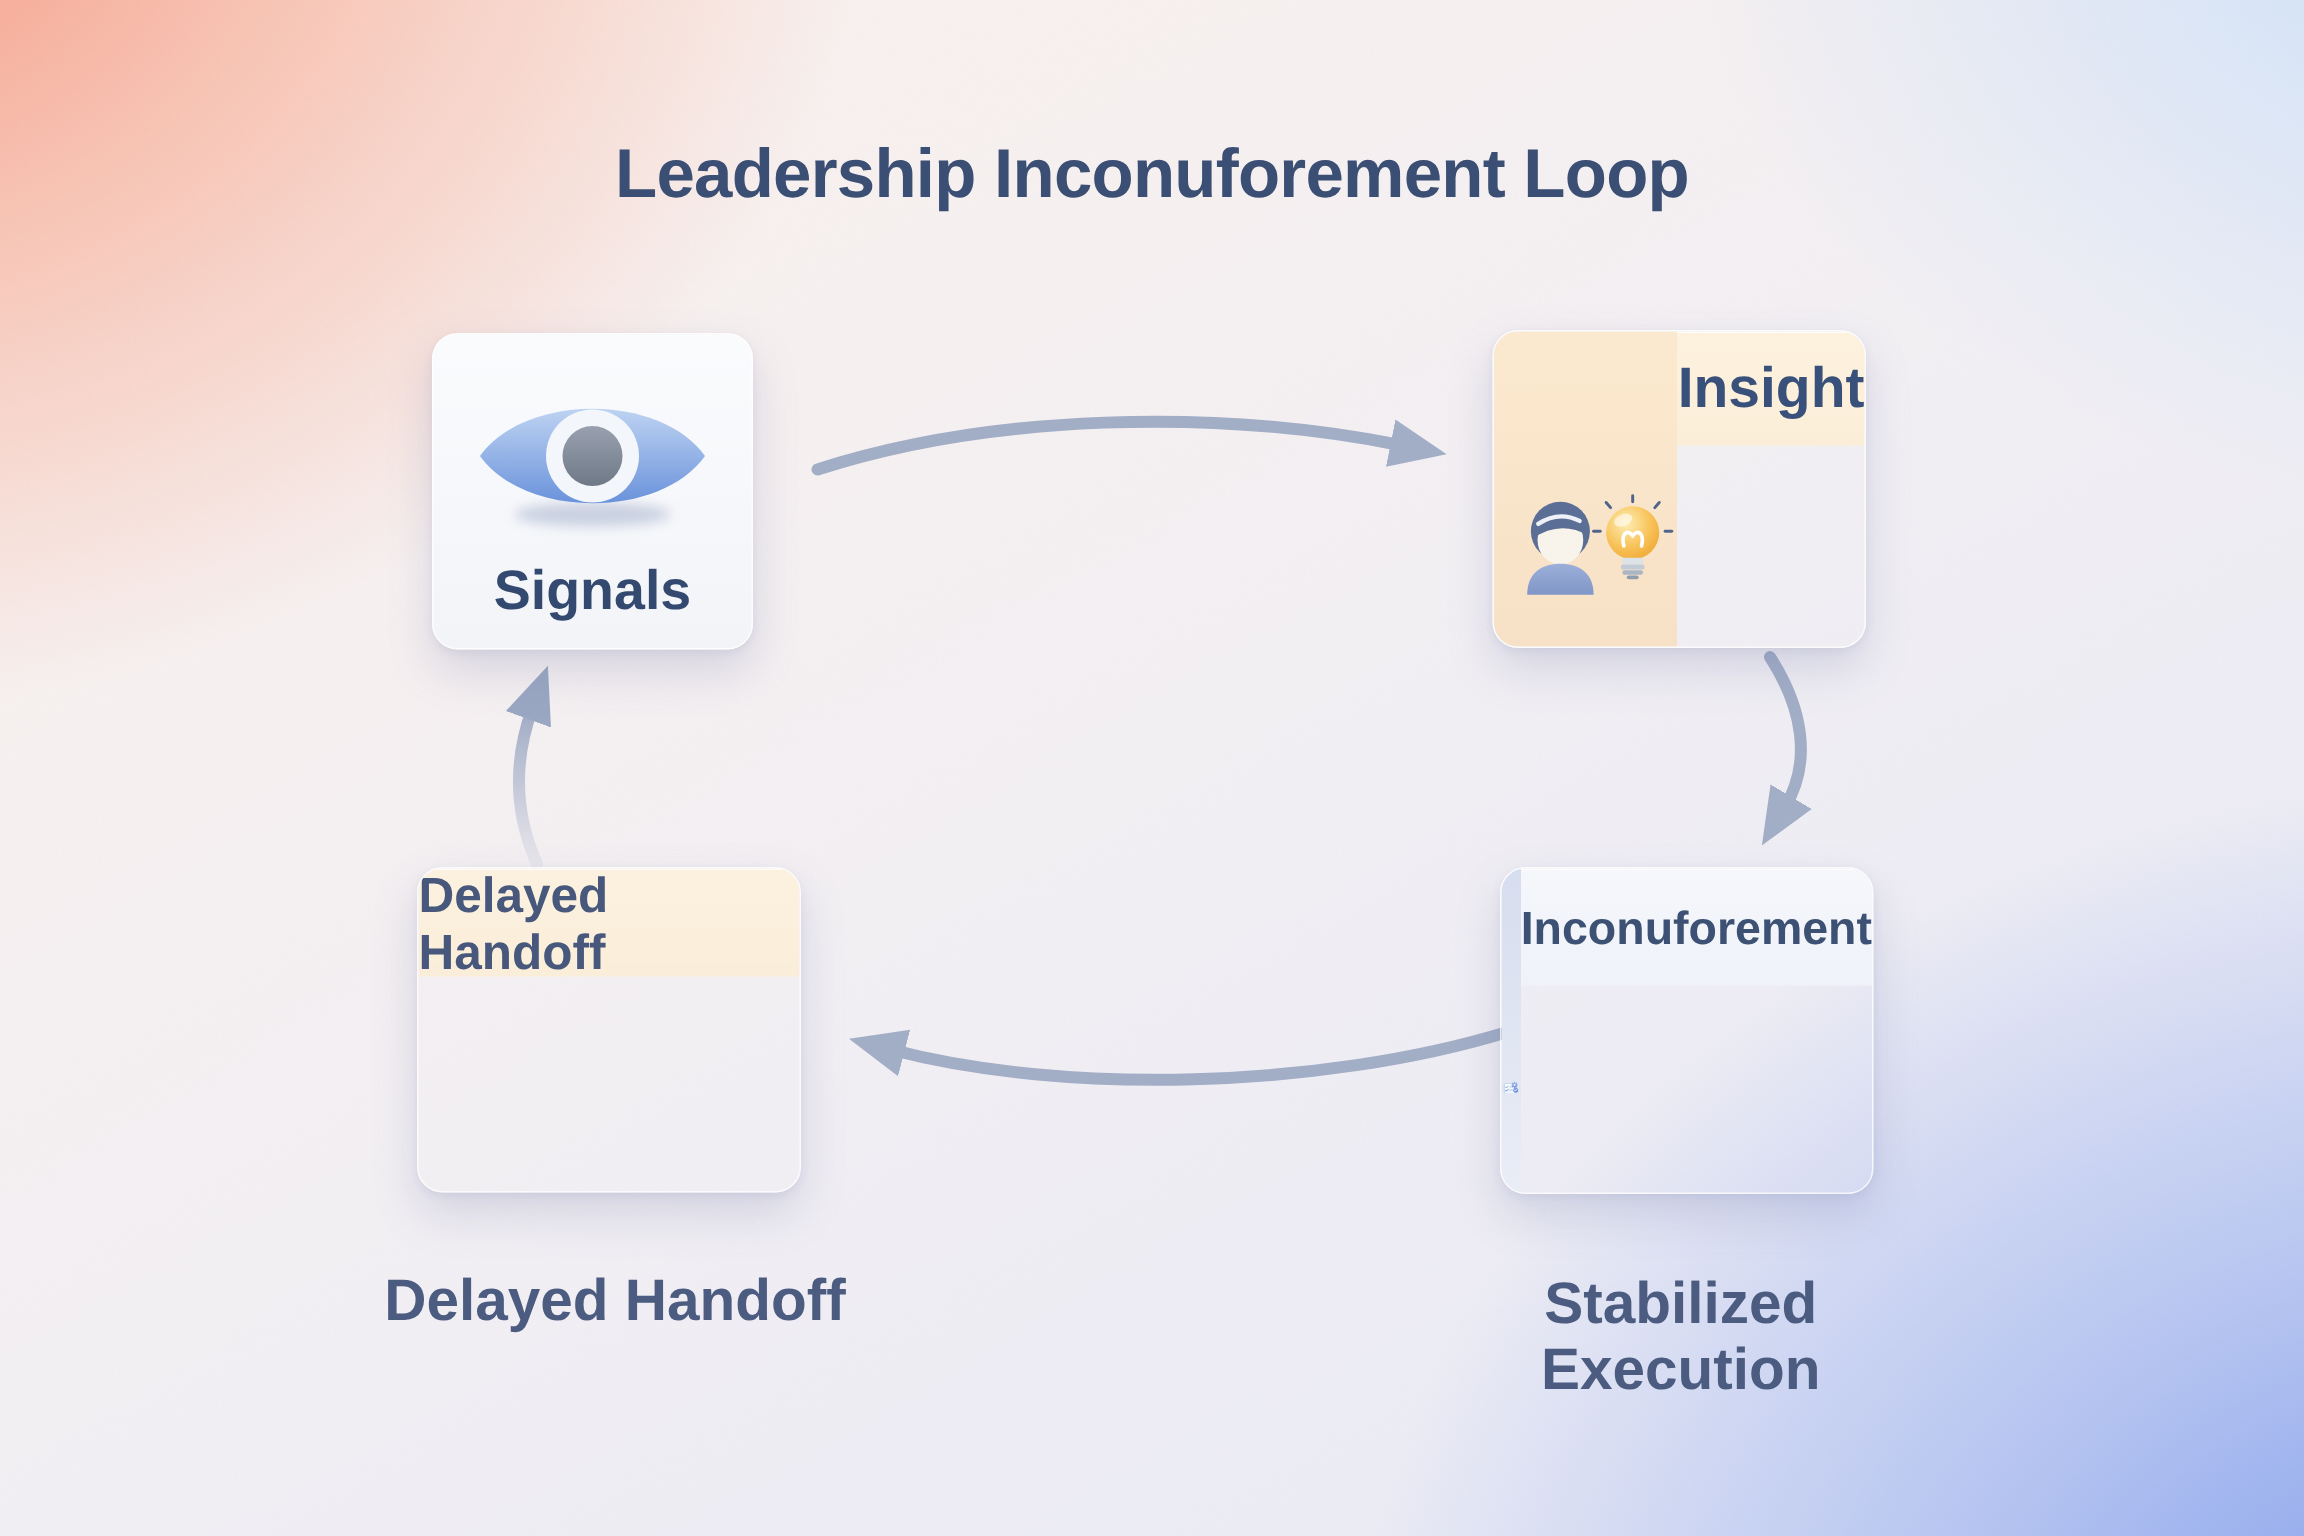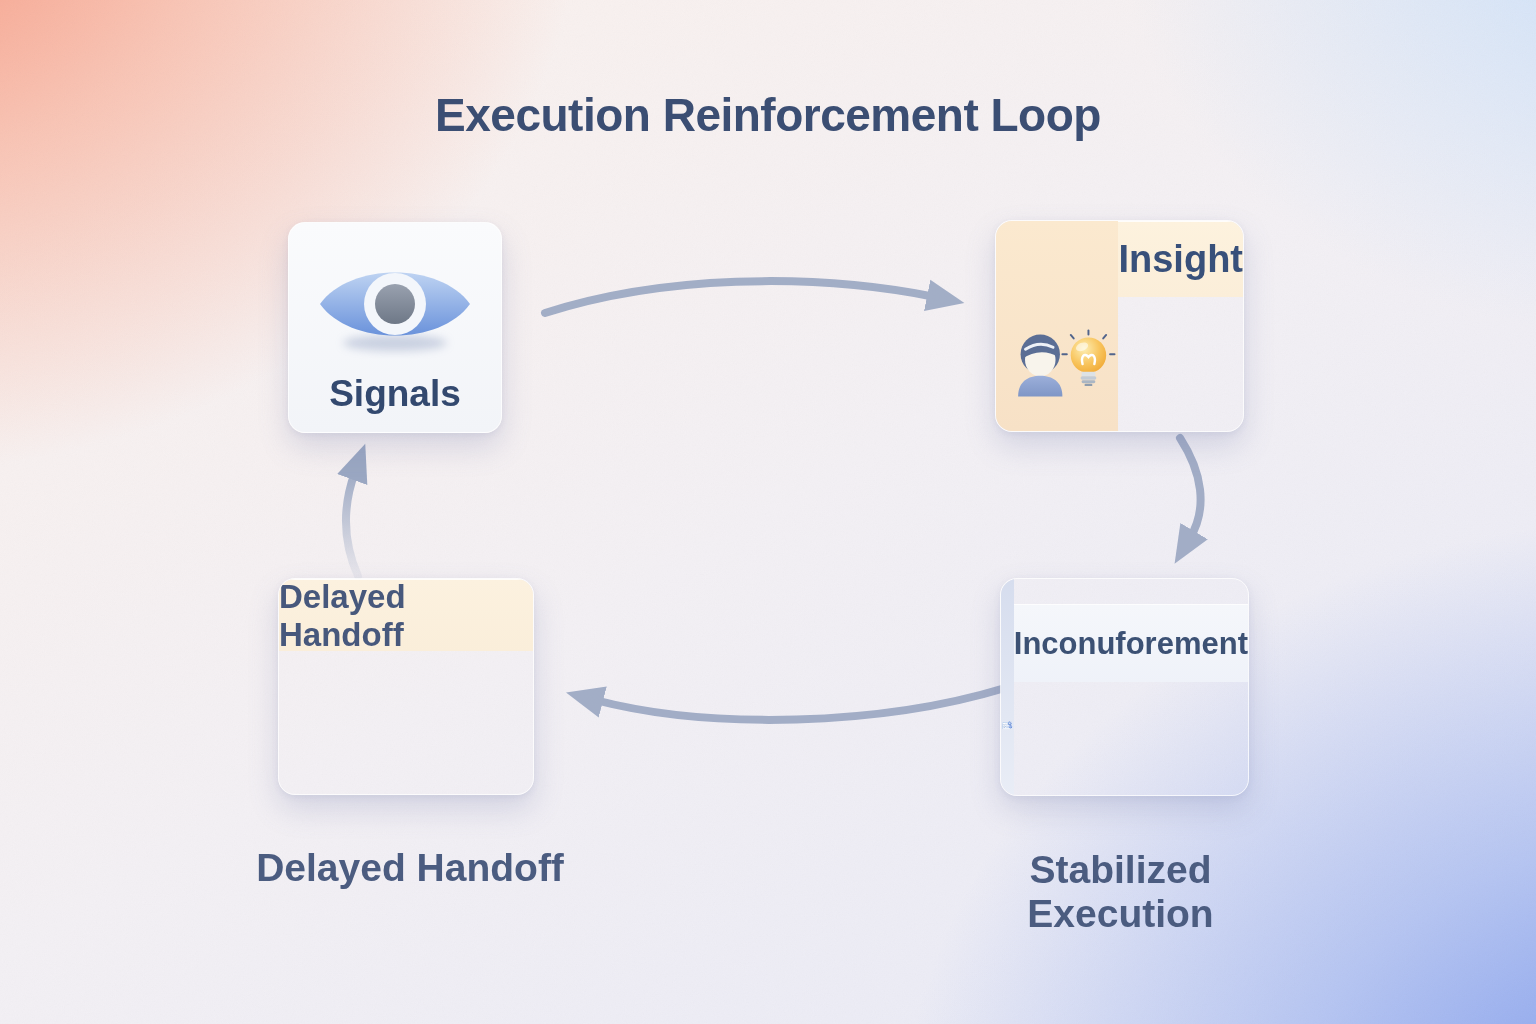--- a/index.html
+++ b/index.html
@@ -54,21 +54,21 @@
     border-top: 1px solid rgba(255,255,255,0.85);
     font-weight: 600; color: #38507a;
   }
 
   .card-insight { left: 995px; top: 220px; width: 249px; height: 212px; }
   .card-insight .icon-section { background: linear-gradient(180deg, #fbe9cf 0%, #f7e1c6 100%); }
   .card-insight .label-section { height: 76px; font-size: 38px; background: linear-gradient(180deg, #fdf2de 0%, #fbeed9 100%); }
 
   .card-execution { left: 1000px; top: 578px; width: 249px; height: 218px; }
   .card-execution .icon-section { background: linear-gradient(180deg, #d6ddee 0%, #e9edf6 100%); }
-  .card-execution .label-section { height: 78px; font-size: 31px; background: linear-gradient(180deg, #f5f7fb 0%, #eff2f9 100%); color: #3c5174; margin-top: 25px; }
+  .card-execution .label-section { height: 78px; font-size: 31px; background: linear-gradient(180deg, #f5f7fb 0%, #eff2f9 100%); color: #3c5174; }
 
   .card-handoff { left: 278px; top: 578px; width: 256px; height: 217px; }
   .card-handoff .icon-section { background: linear-gradient(180deg, #f6e3cd 0%, #f9ead7 100%); }
   .card-handoff .label-section { height: 72px; font-size: 33px; background: linear-gradient(180deg, #fcf1df 0%, #faeeda 100%); color: #47587c; }
 
   .caption {
     position: absolute;
     text-align: center;
     font-size: 39px;
     font-weight: 600;
@@ -83,21 +83,21 @@
 <div class="stage">
 
   <svg class="noise">
     <filter id="grain">
         <feTurbulence type="fractalNoise" baseFrequency="0.9" numOctaves="2"></feTurbulence>
         <feColorMatrix type="saturate" values="0"></feColorMatrix>
       </filter>
     <rect width="100%" height="100%" filter="url(#grain)"></rect>
   </svg>
 
-  <div class="title">Execution Reinforcement Loop</div>
+  <div class="title">Leadership Inconuforement Loop</div>
 
   <svg class="arrows" width="1536" height="1024" viewBox="0 0 1536 1024">
     <defs>
       <marker id="ah" markerUnits="userSpaceOnUse" markerWidth="40" markerHeight="36" refX="8" refY="18" orient="auto">
         <path d="M0,2 L38,18 L0,34 Z" fill="#9aa7c2"></path>
       </marker>
       <linearGradient id="fadeUp" x1="0" y1="1" x2="0" y2="0">
         <stop offset="0" stop-color="#9aa7c2" stop-opacity="0.12"></stop>
         <stop offset="1" stop-color="#9aa7c2" stop-opacity="0.95"></stop>
       </linearGradient>

